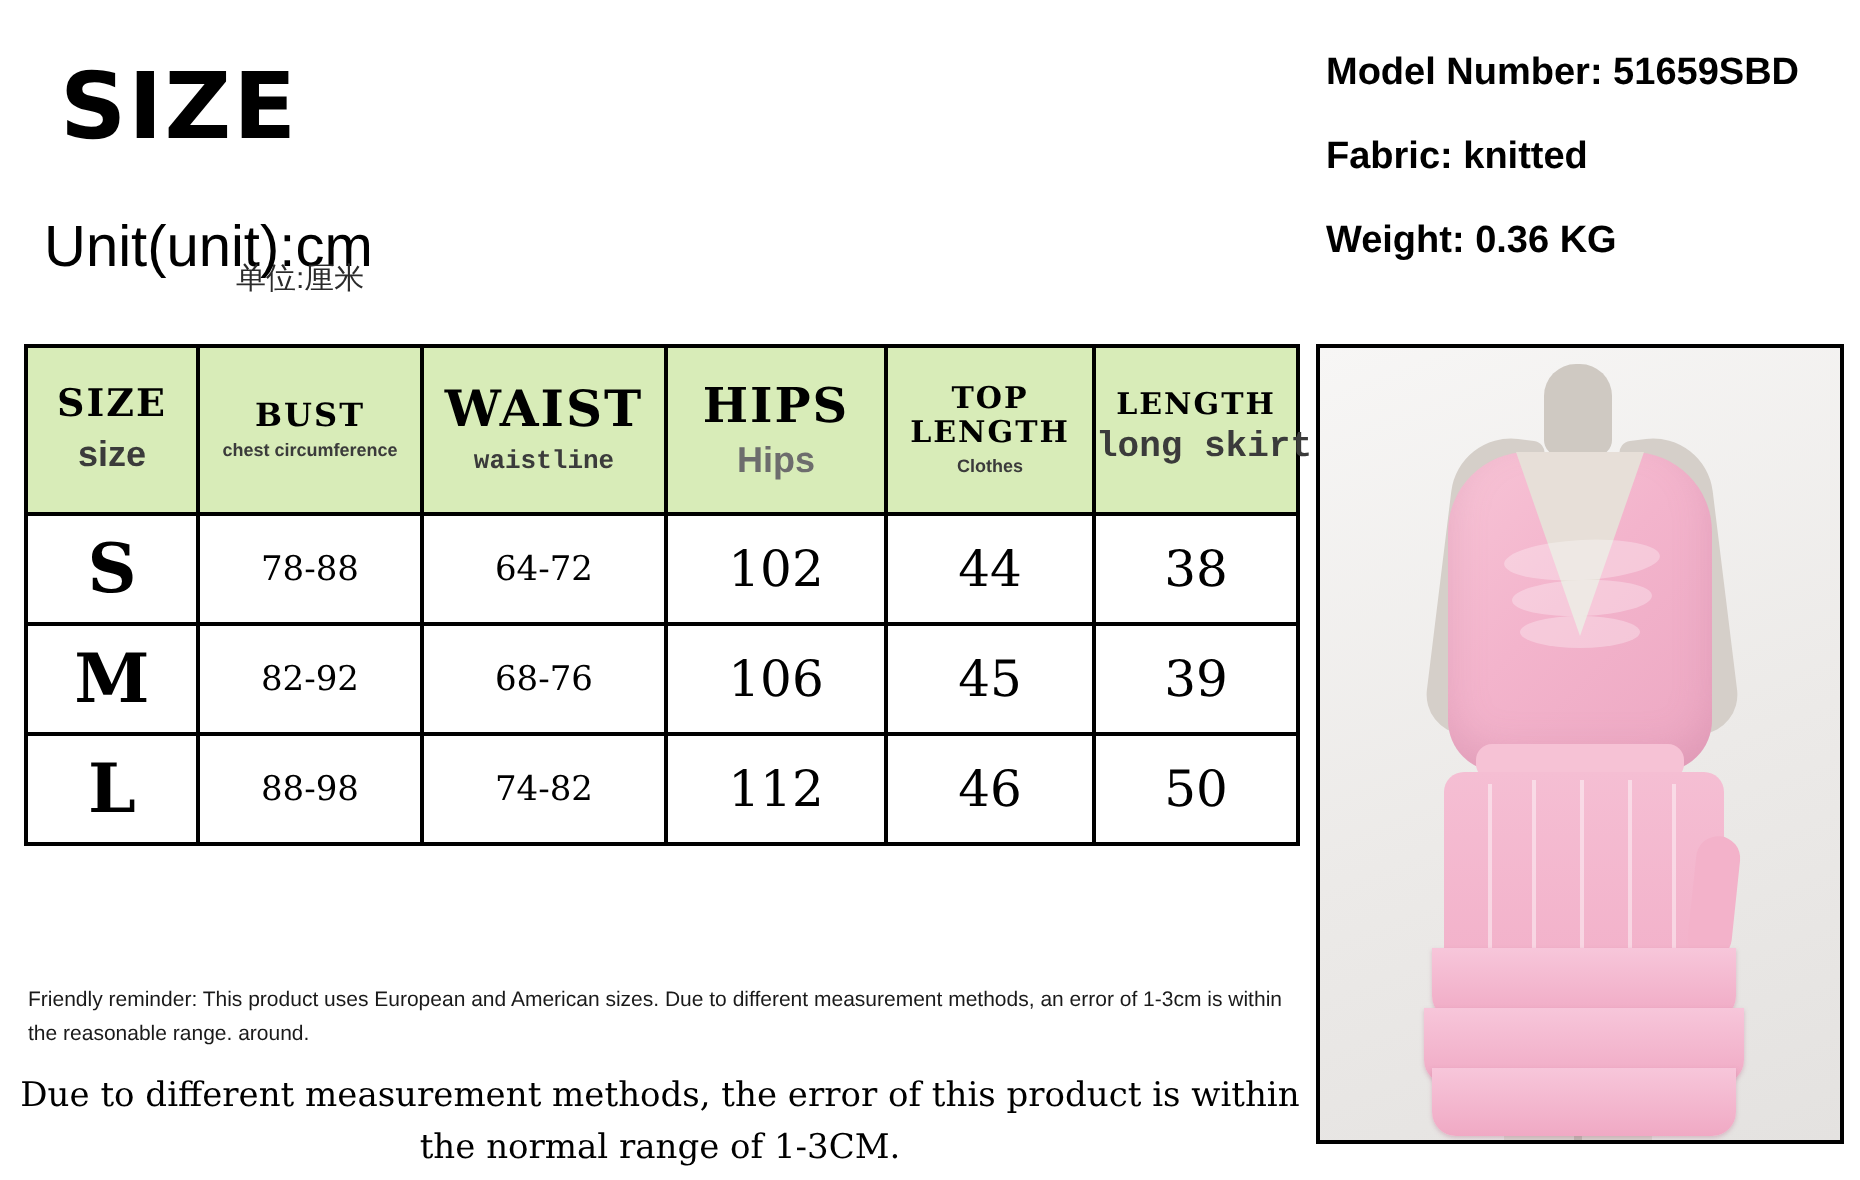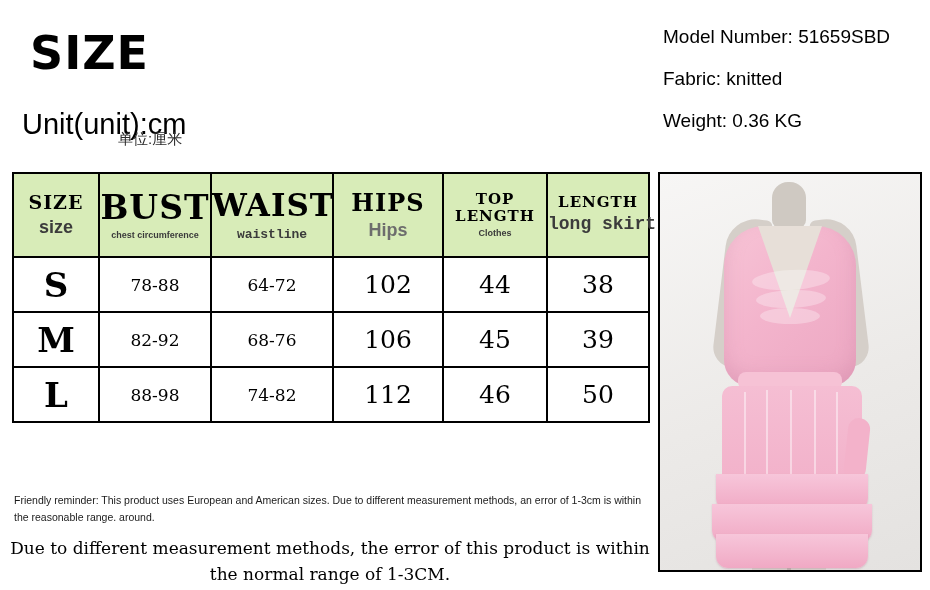--- a/index.html
+++ b/index.html
@@ -42,20 +42,21 @@
     font-size: 15px;
     color: #2b2b2b;
     font-family: Liberation Sans, sans-serif;
   }
 
   #spec-list {
     position: absolute;
     left: 663px;
     top: 26px;
     width: 265px;
+    font-weight: bold;
   }
   .spec-row {
     font-size: 19px;
     color: #000;
     margin-bottom: 20px;
     white-space: nowrap;
     font-family: "Liberation Sans", sans-serif;
   }
 
   
@@ -86,23 +87,23 @@
     color: #000;
     line-height: 1.15;
   }
   .h-sub {
     color: #3b3b3b;
     line-height: 1.2;
     margin-top: 3px;
   }
   .col-size .h-main { font-size: 19px; letter-spacing: 1px; }
   .col-size .h-sub  { font-size: 18px; font-family: "Liberation Sans", sans-serif; }
-  .col-bust .h-main { font-size: 33px; letter-spacing: 1px; }
+  .col-bust .h-main { font-size: 16px; letter-spacing: 1px; }
   .col-bust .h-sub  { font-size: 9px; font-family: "Liberation Sans", sans-serif; }
-  .col-waist .h-main { font-size: 31px; letter-spacing: 1px; }
+  .col-waist .h-main { font-size: 25px; letter-spacing: 1px; }
   .col-waist .h-sub  { font-size: 13px; font-family: Liberation Mono, monospace; }
   .col-hips .h-main { font-size: 24px; letter-spacing: 1px; }
   .col-hips .h-sub  { font-size: 18px; font-family: "Liberation Sans", sans-serif; color:#6d6d6d;}
   .col-toplen .h-main { font-size: 15px; letter-spacing: 1px; }
   .col-toplen .h-sub  { font-size: 9px; font-family: "Liberation Sans", sans-serif; }
   .col-len .h-main { font-size: 15px; letter-spacing: 1px; }
   .col-len .h-sub  { font-size: 18px; font-family: Liberation Mono, monospace; }
 
   .sub-wide {
     white-space: nowrap;

